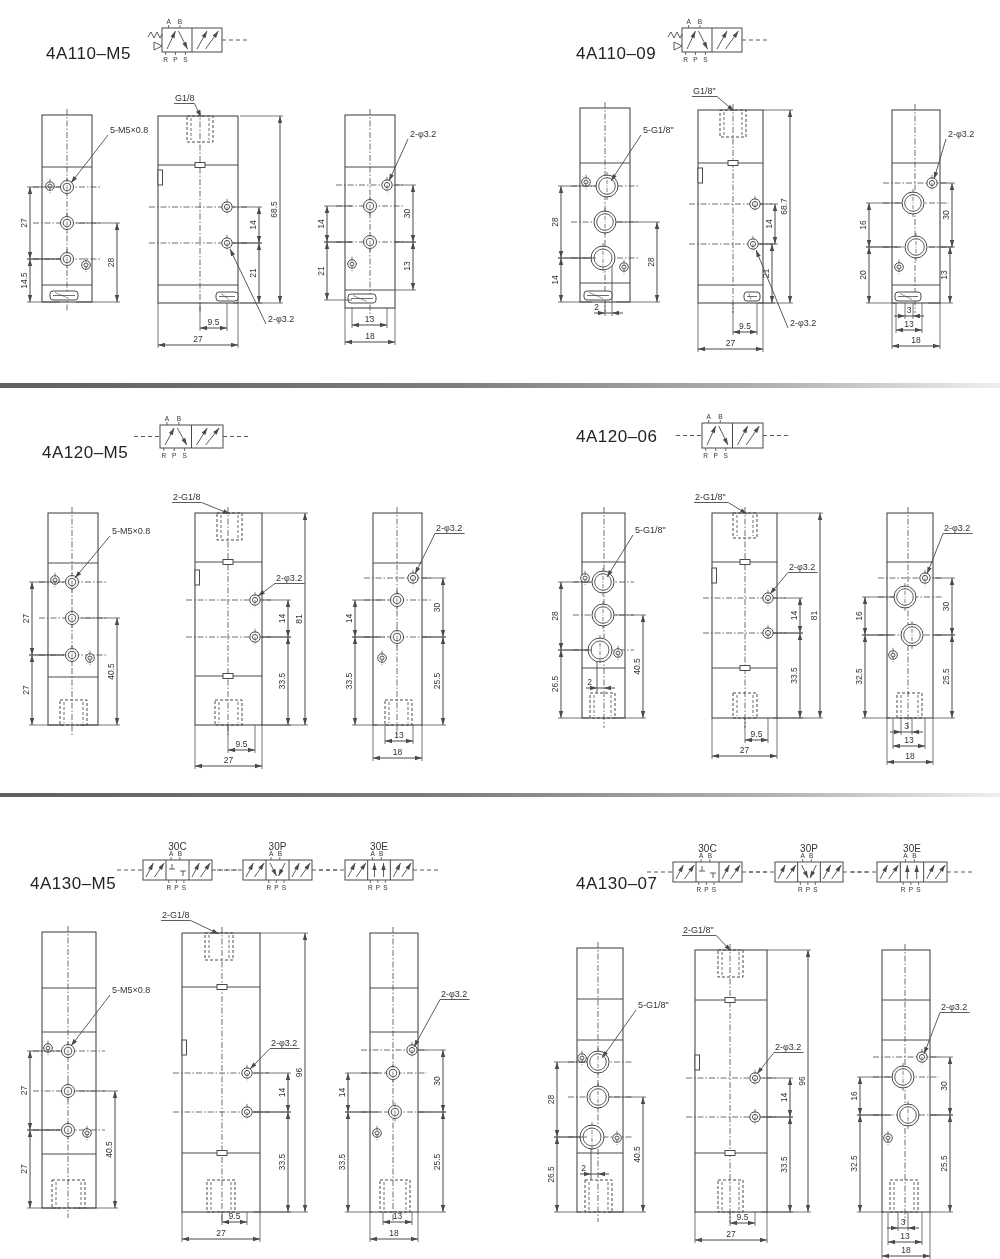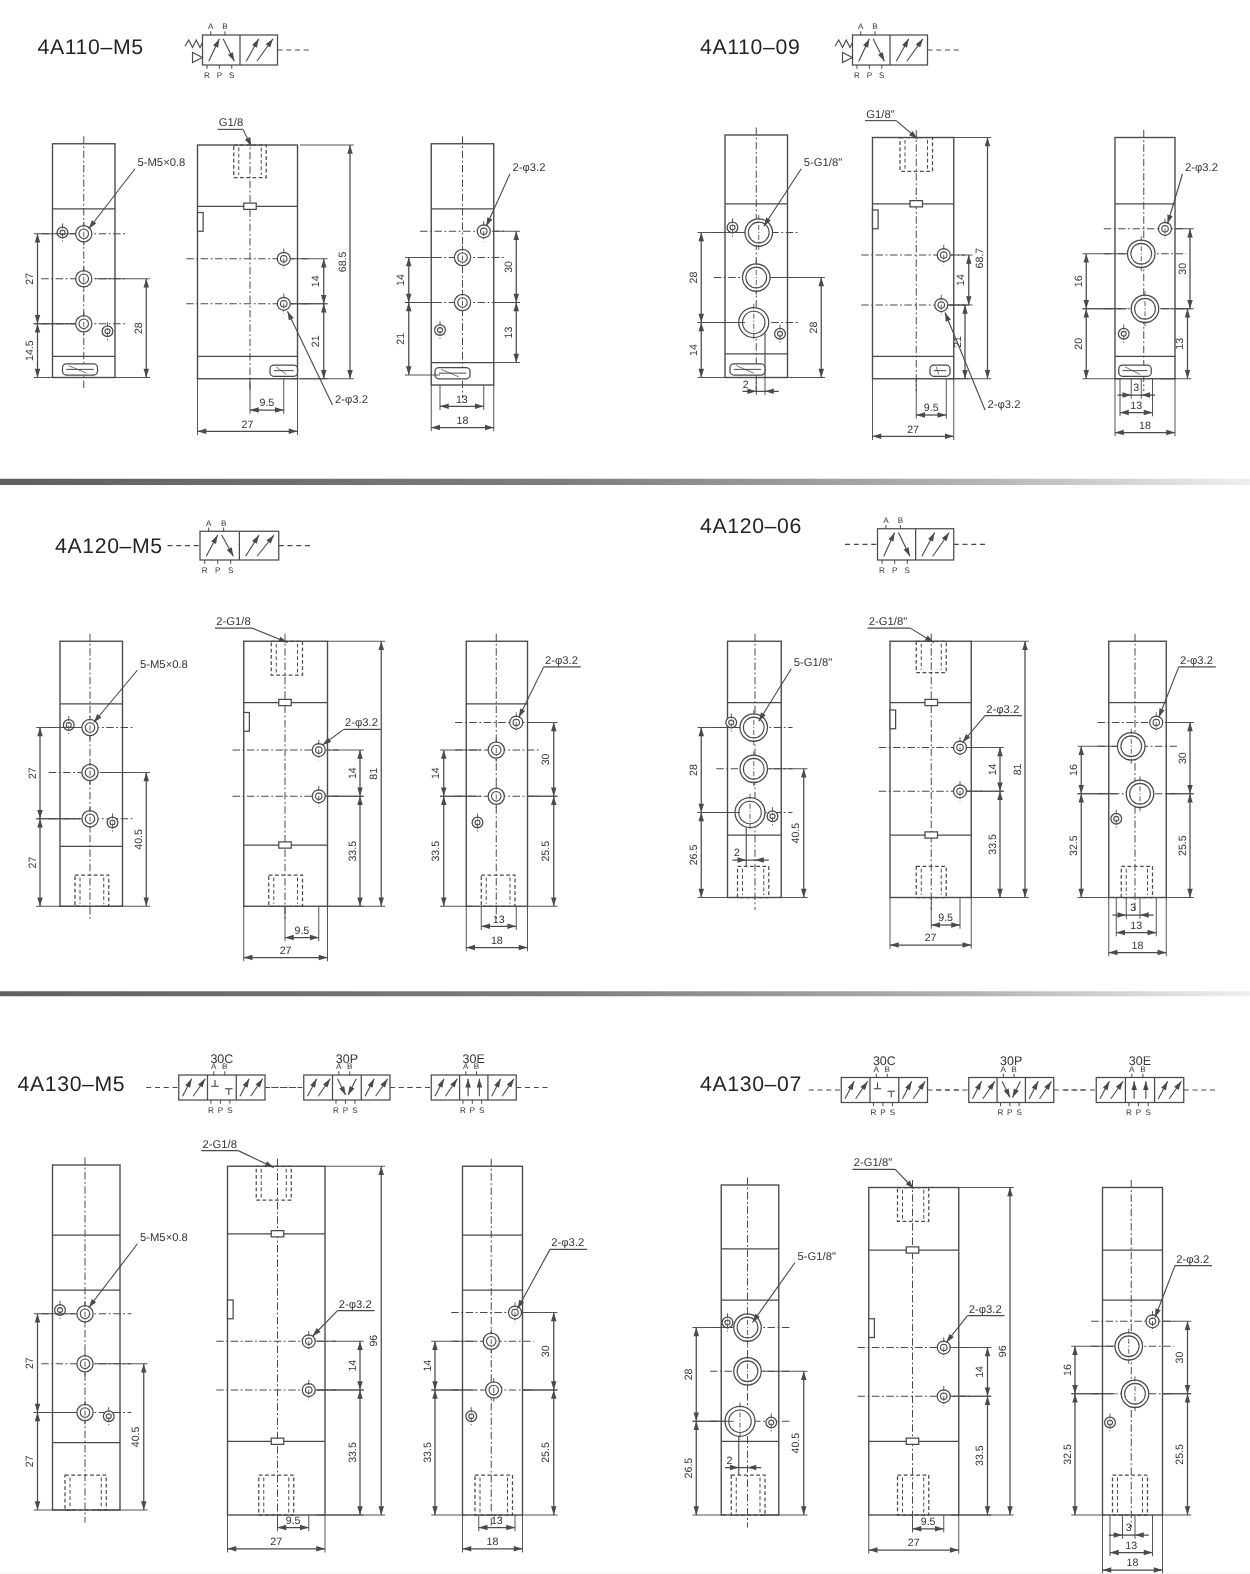--- a/index.html
+++ b/index.html
@@ -1,34 +1,34 @@
 <!DOCTYPE html>
 <html><head>
 <meta charset="utf-8">
 <style>
   html,body{margin:0;padding:0;background:#e8e8e8}
   .page{position:relative;width:1000px;height:1259px;background:#ffffff;
         font-family:"Liberation Sans",sans-serif;overflow:hidden}
   .divider{position:absolute;left:0;width:100%;
         background:linear-gradient(90deg,#5f5f5f 0%,#7d7d7d 45%,#b3b3b3 78%,#efefef 100%)}
   .title{position:absolute;font-size:17px;font-weight:400;color:#232323;
-        letter-spacing:.5px;margin:0}
+        letter-spacing:.5px;margin:16px}
   svg.sheet{position:absolute;left:0;top:0}
   svg text{font-family:"Liberation Sans",sans-serif}
 </style>
 </head>
 <body>
 
 <div class="page">
   <div class="divider" style="top:383px;height:5px"></div>
   <div class="divider" style="top:793px;height:4px"></div>
 
   <h2 class="title" style="left:30px;top:28px">4A110–M5</h2>
   <h2 class="title" style="left:560px;top:28px">4A110–09</h2>
-  <h2 class="title" style="left:44px;top:427px">4A120–M5</h2>
+  <h2 class="title" style="left:26px;top:427px">4A120–M5</h2>
   <h2 class="title" style="left:560px;top:411px">4A120–06</h2>
   <h2 class="title" style="left:14px;top:858px">4A130–M5</h2>
   <h2 class="title" style="left:560px;top:858px">4A130–07</h2>
 
   <svg class="sheet" width="1000" height="1259" viewBox="0 0 1000 1259">
       <g>
         <rect x="42" y="115" width="50" height="187" fill="#fff" stroke="#4a4a4a" stroke-width="1.1"></rect>
         <line x1="42" y1="167" x2="92" y2="167" stroke="#4a4a4a" stroke-width="1"></line>
         <line x1="42" y1="285" x2="92" y2="285" stroke="#4a4a4a" stroke-width="1"></line>
         <line x1="67" y1="109" x2="67" y2="312" stroke="#4a4a4a" stroke-width="0.8" stroke-dasharray="6 2 1.5 2"></line>

